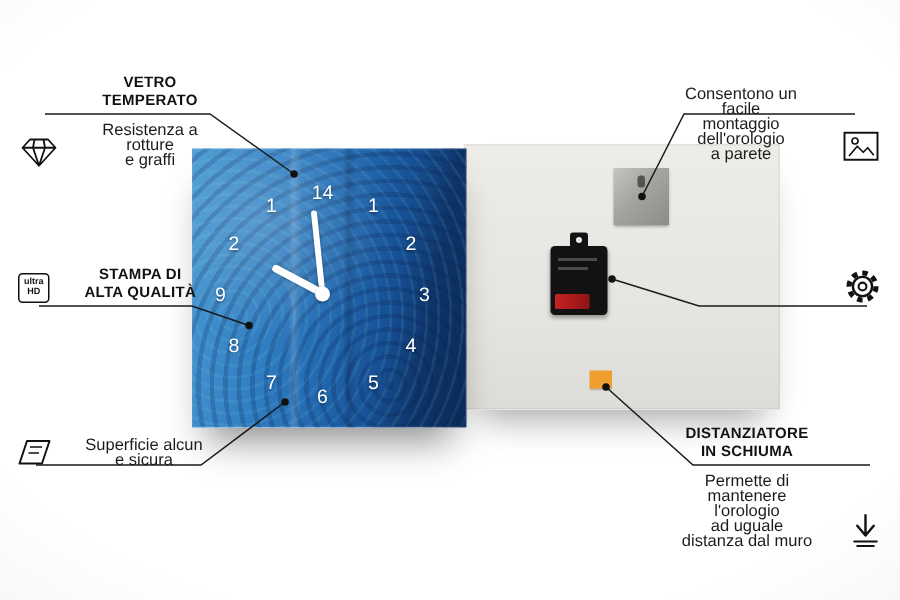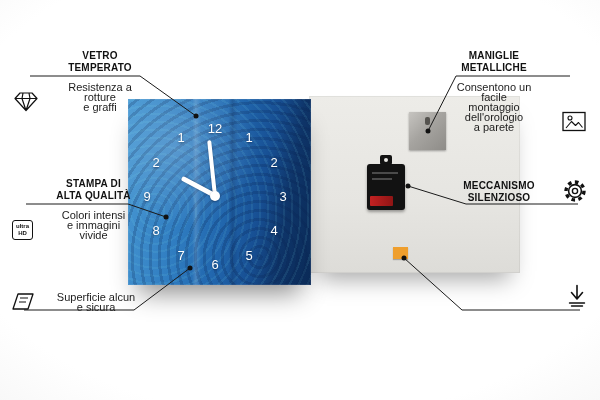--- a/index.html
+++ b/index.html
@@ -60,21 +60,21 @@
         <div class="hook-hole"></div>
         <div class="label-line" style="top:8px"></div>
         <div class="label-line" style="top:14px;width:20px"></div>
         <div class="battery"></div>
       </div>
       <div class="foam-spacer"></div>
     </div>
 
     <div class="clock-front">
       <div class="sheen"></div>
-      <span class="num" style="left:87px;top:29px">12</span>
+      <span class="num" style="left:87px;top:29px">14</span>
       <span class="num" style="left:121px;top:38px">1</span>
       <span class="num" style="left:146px;top:63px">2</span>
       <span class="num" style="left:155px;top:97px">3</span>
       <span class="num" style="left:146px;top:131px">4</span>
       <span class="num" style="left:121px;top:156px">5</span>
       <span class="num" style="left:87px;top:165px">6</span>
       <span class="num" style="left:53px;top:156px">7</span>
       <span class="num" style="left:28px;top:131px">8</span>
       <span class="num" style="left:19px;top:97px">9</span>
       <span class="num" style="left:28px;top:63px">2</span>
@@ -117,70 +117,68 @@
 e graffi</div>
     </div>
   </div>
 
   <div class="callout" style="left:12px;top:178px;width:120px">
     <span class="icon uhd">ultra
 HD</span>
     <div class="txt">
       <div class="title">STAMPA DI
 ALTA QUALITÀ</div>
-      <div class="desc">Colori intensi
-e immagini vivide</div>
     </div>
   </div>
 
   <div class="callout" style="left:12px;top:284px;width:124px">
     <span class="icon">
       <svg width="22" height="21" viewBox="0 0 22 21">
           <path d="M6 3 L21 3 L16 18 L1 18 Z" fill="none" stroke="#111" stroke-width="1.3" stroke-linejoin="round"></path>
           <path d="M8 7 L16 7 M7 11 L14 11" stroke="#111" stroke-width="1.1"></path>
         </svg>
     </span>
     <div class="txt">
       <div class="desc">Superficie alcun e sicura</div>
     </div>
   </div>
 
   <div class="callout" style="left:448px;top:50px;width:138px">
     <div class="txt">
-      <div class="title">MANIGLIE
-METALLICHE</div>
       <div class="desc">Consentono un facile
 montaggio dell'orologio
 a parete</div>
     </div>
     <span class="icon">
       <svg width="24" height="21" viewBox="0 0 24 21">
           <rect x="1" y="1.5" width="22" height="18" fill="none" stroke="#111" stroke-width="1.3"></rect>
           <circle cx="8" cy="7" r="2" fill="none" stroke="#111" stroke-width="1.1"></circle>
           <path d="M4 17 L9.5 10.5 L13.5 14.5 L16.5 11.5 L20.5 16.5" fill="none" stroke="#111" stroke-width="1.1" stroke-linejoin="round"></path>
         </svg>
     </span>
   </div>
 
   <div class="callout" style="left:458px;top:178px;width:130px">
     <div class="txt">
-      <div class="title">MECCANISMO
-SILENZIOSO</div>
     </div>
     <span class="icon">
       <svg width="26" height="26" viewBox="0 0 26 26">
           <circle cx="13" cy="13" r="9" fill="none" stroke="#111" stroke-width="3.4" stroke-dasharray="3.6 3.4"></circle>
           <circle cx="13" cy="13" r="6.4" fill="none" stroke="#111" stroke-width="1.6"></circle>
           <circle cx="13" cy="13" r="2.6" fill="none" stroke="#111" stroke-width="1.4"></circle>
         </svg>
     </span>
   </div>
 
   <div class="callout" style="left:452px;top:284px;width:136px">
     <div class="txt">
+      <div class="title">DISTANZIATORE
+IN SCHIUMA</div>
+      <div class="desc">Permette di mantenere l'orologio
+ad uguale distanza dal muro</div>
     </div>
     <span class="icon">
       <svg width="22" height="24" viewBox="0 0 22 24">
           <path d="M11 1.5 V13 M5.5 8.5 L11 15 L16.5 8.5" fill="none" stroke="#111" stroke-width="1.6" stroke-linejoin="round" stroke-linecap="round"></path>
           <path d="M3.5 19 H18.5 M5.5 22 H16.5" stroke="#111" stroke-width="1.4" stroke-linecap="round"></path>
         </svg>
     </span>
   </div>
 
 </div>

